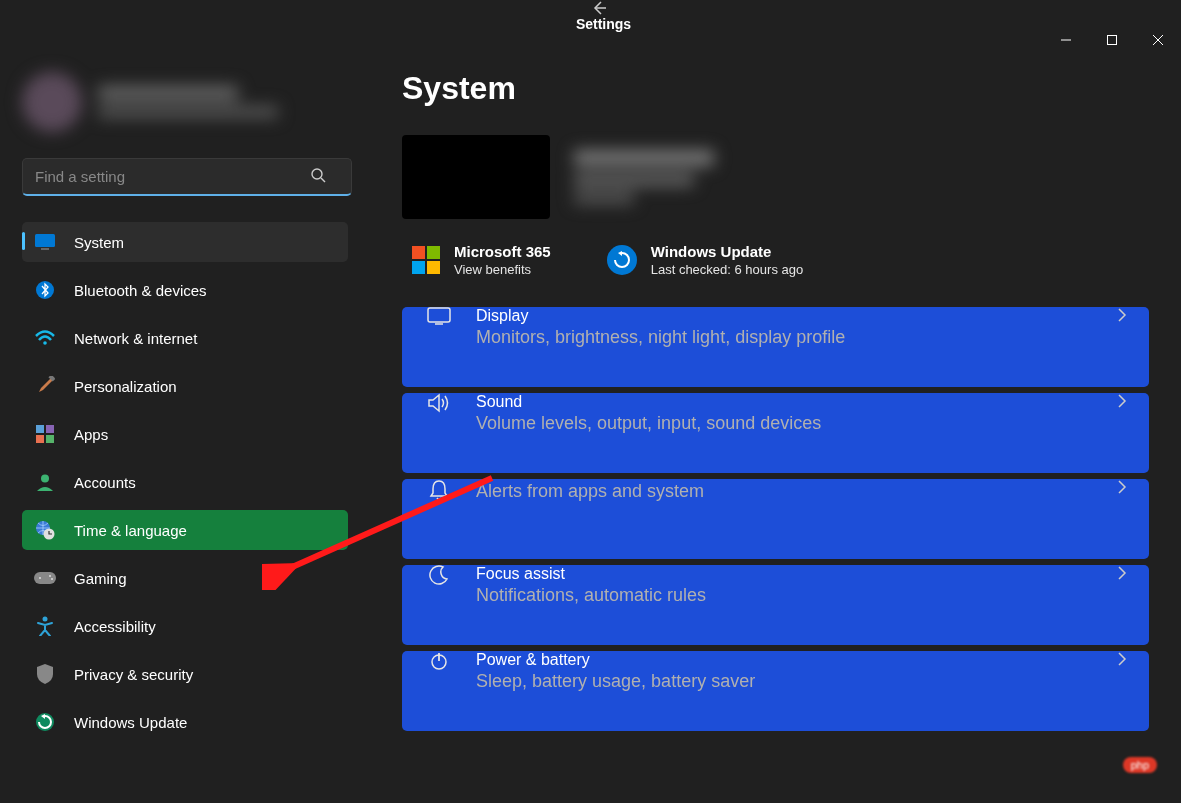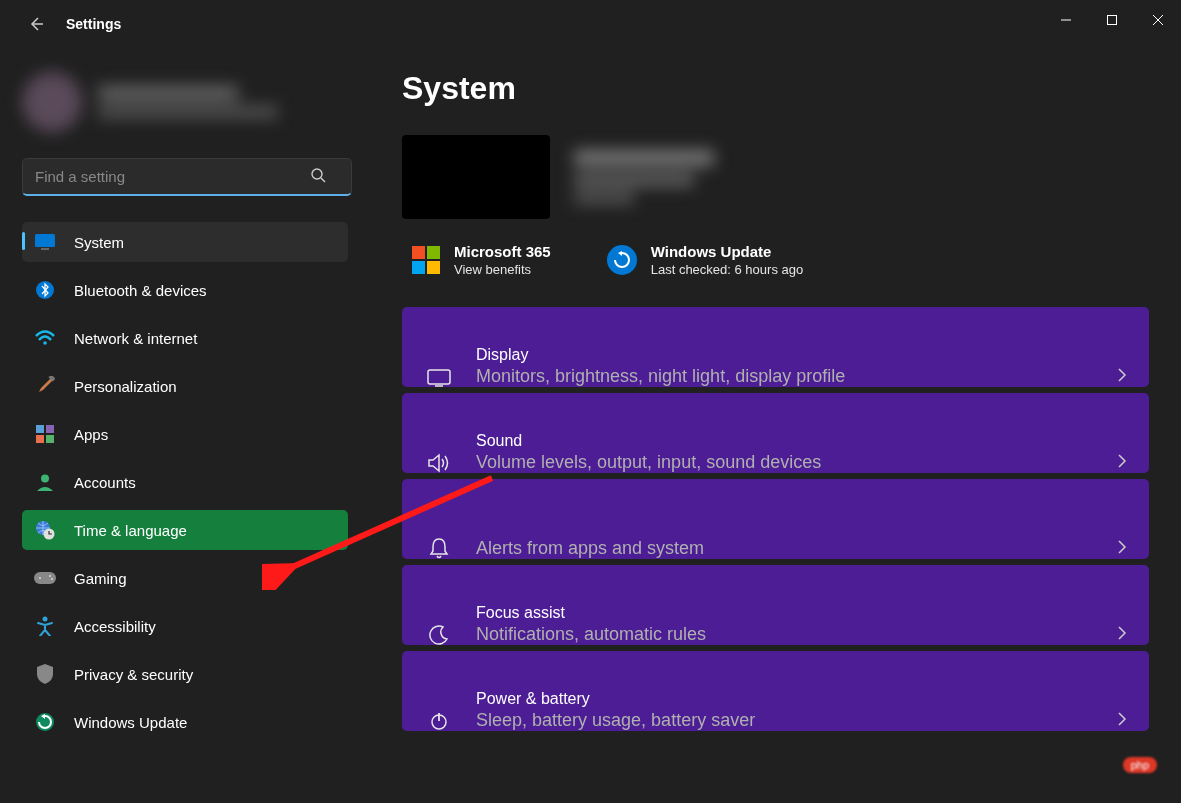--- a/index.html
+++ b/index.html
@@ -11,20 +11,21 @@
     height: 803px;
     overflow: hidden;
     position: relative;
     border-radius: 8px;
   }
   .titlebar {
     display: flex;
     align-items: center;
     height: 48px;
     padding-left: 16px;
+    flex-direction: column;
   }
   .back-btn {
     width: 40px; height: 40px;
     display: flex; align-items: center; justify-content: center;
     color: #ccc;
     cursor: pointer;
   }
   .app-title {
     margin-left: 10px;
     font-size: 14px;
@@ -163,25 +164,25 @@
   .ms365-icon div:nth-child(4){background:#ffb900;}
   .wu-icon {
     width: 30px; height: 30px; border-radius: 50%;
     background: #0078d4;
     display: flex; align-items: center; justify-content: center;
   }
   .quick-text .qt1 { font-size: 15px; font-weight: 600; }
   .quick-text .qt2 { font-size: 13px; color: #e5e5e5; margin-top: 2px; }
   .settings-list { display: flex; flex-direction: column; gap: 6px; padding-right: 4px; }
   .setting-row {
-    background: #4c1d95;
+    background: #1d4ed8;
     border-radius: 5px;
     height: 80px;
     display: flex;
-    align-items: flex-end;
+    align-items: flex-start;
     padding: 0 22px;
     cursor: pointer;
   }
   .setting-icon {
     width: 30px;
     margin-right: 22px;
     color: #e6e6e6;
     display: flex; align-items: center; justify-content: center;
   }
   .setting-text { flex: 1; }

